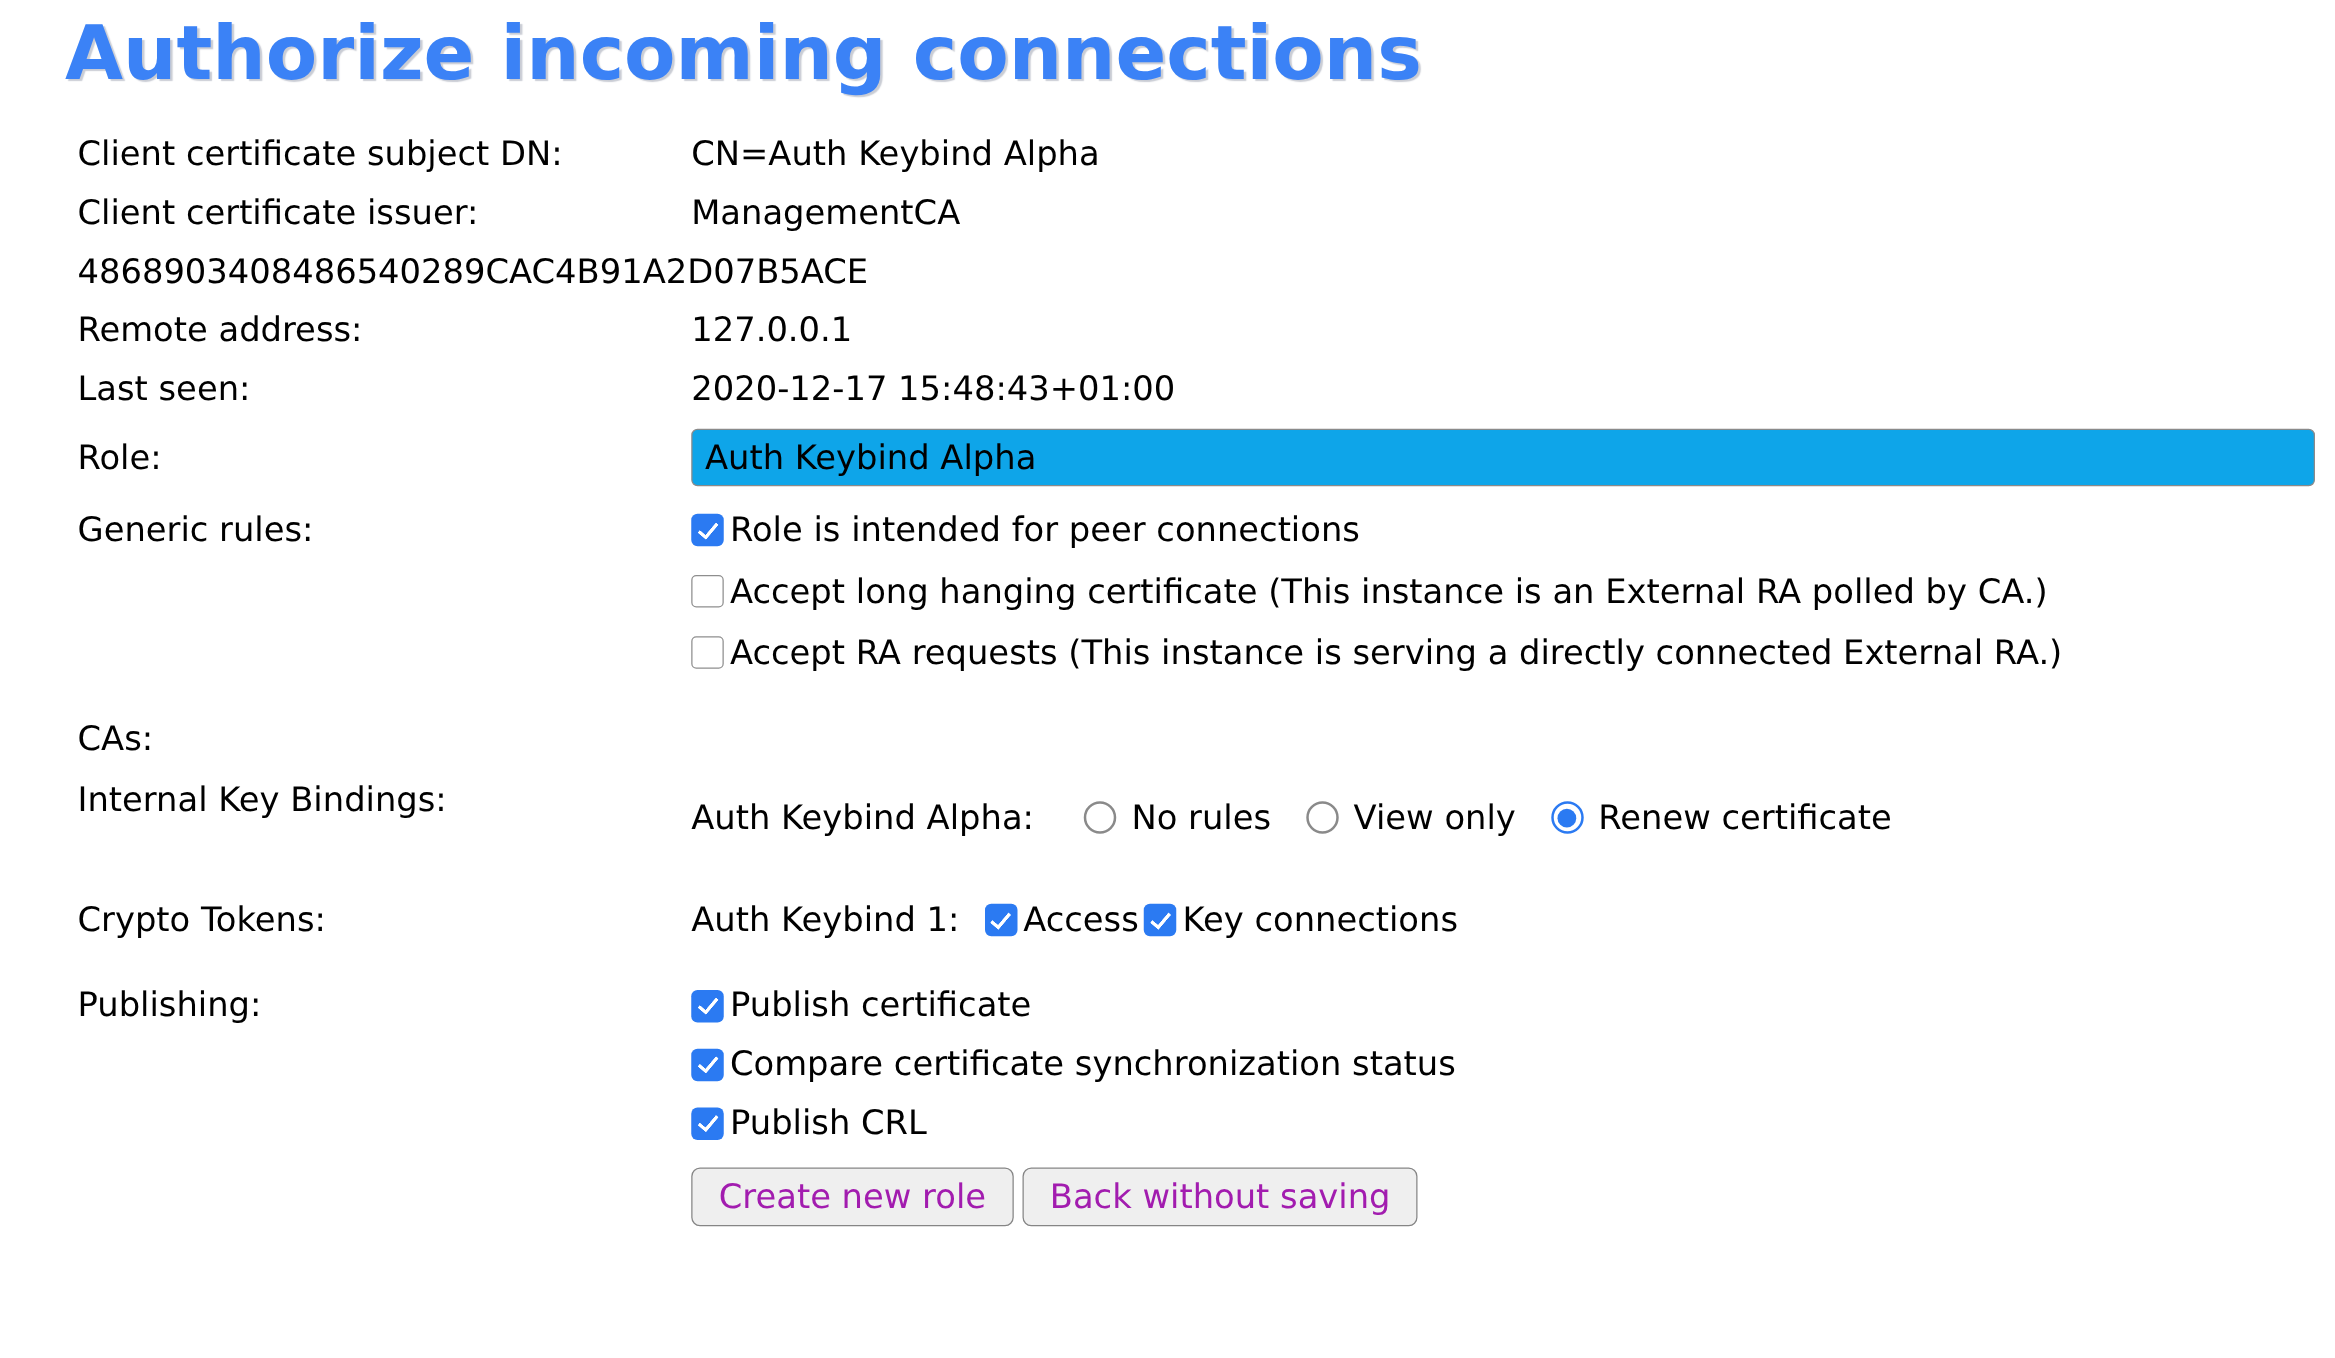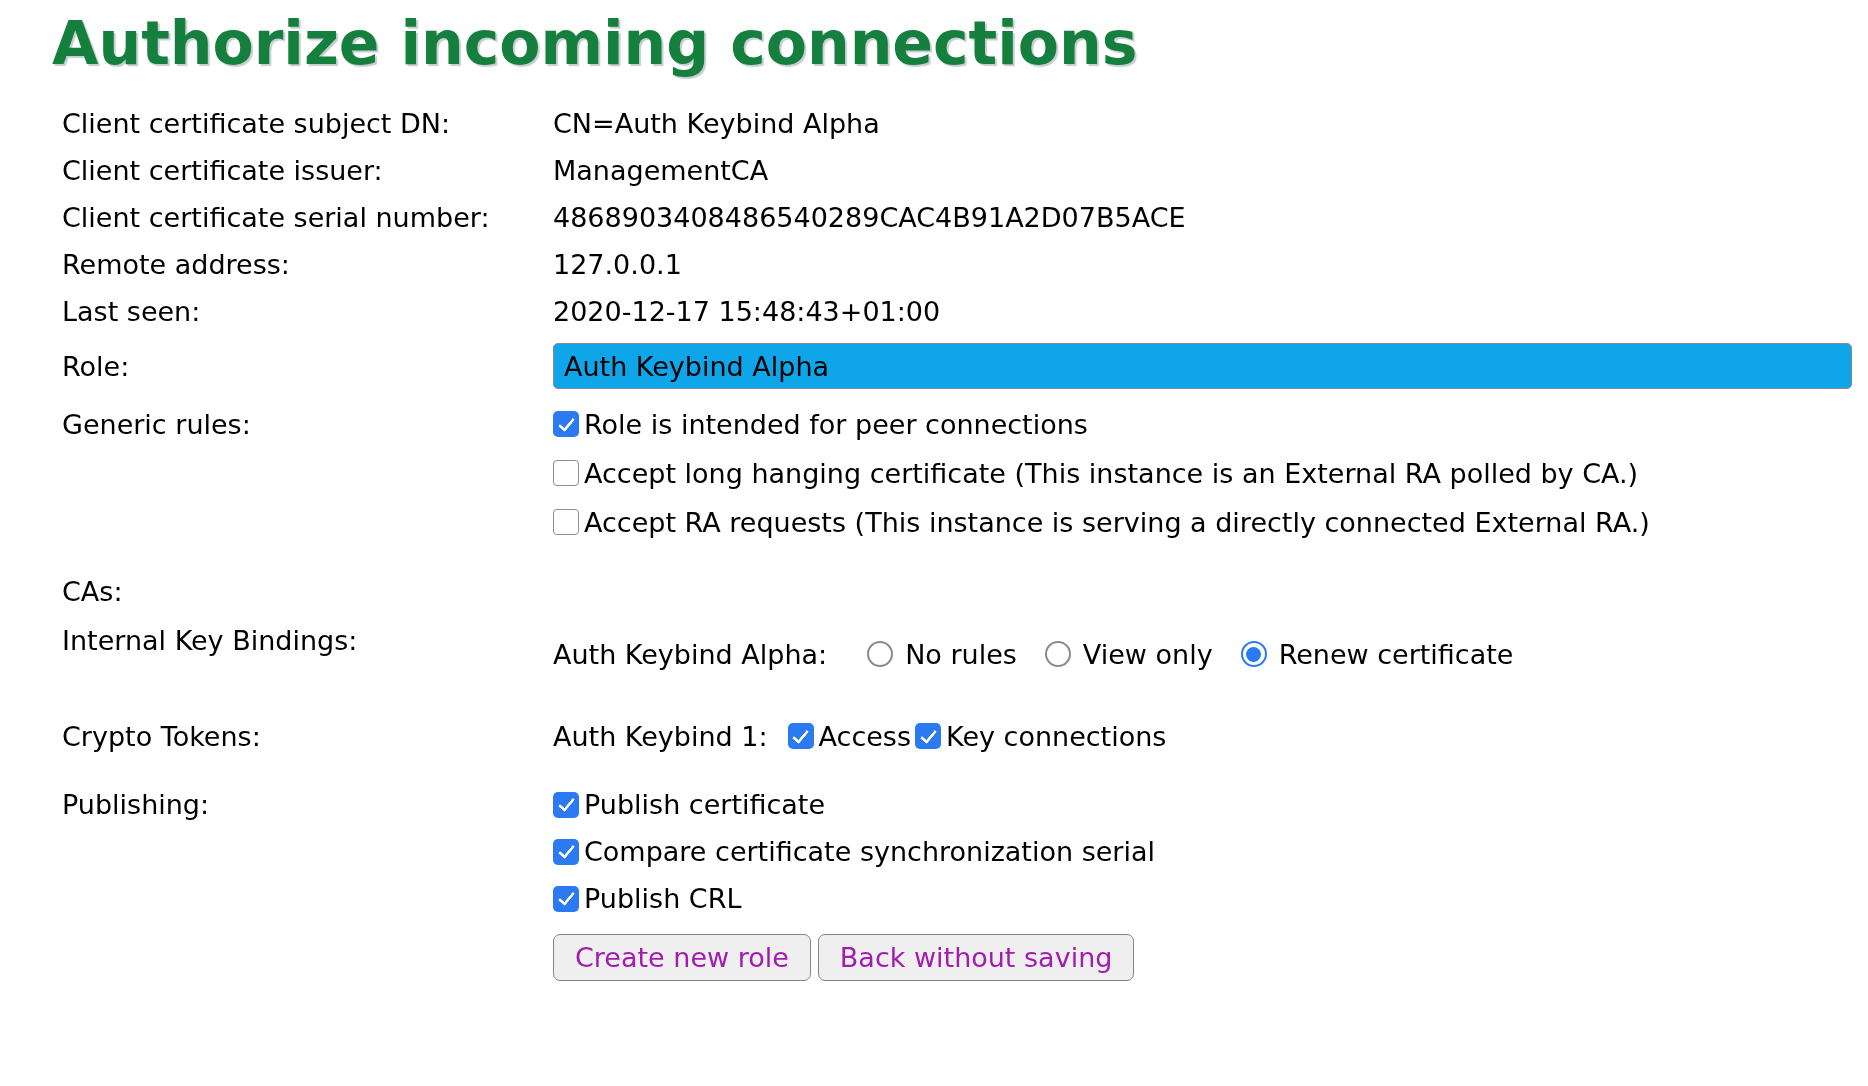--- a/index.html
+++ b/index.html
@@ -5,21 +5,21 @@
   html,body{margin:0;padding:0;background:#ffffff;}
   body{
     width:1868px;height:1086px;overflow:hidden;
     font-family:"DejaVu Sans","Liberation Sans",sans-serif;
     color:#000;font-size:27px;
   }
   .page{padding-left:52px;}
   h1.title{
     margin:10px 0 0 0;
     font-size:60px;line-height:66px;font-weight:bold;
-    color:#15803d;
+    color:#3b82f6;
     text-shadow:2px 2px 1px #c9ccd4;
     letter-spacing:0px;
   }
   .rows{margin-left:10px;margin-top:24px;}
   .row{display:grid;grid-template-columns:491px 1fr;align-items:start;}
   .lbl{line-height:27px;}
   .val{line-height:27px;}
   .r-detail{padding:10px 0;}
   .r-role{padding:8px 0;align-items:center;}
   .role-input{
@@ -83,21 +83,20 @@
       <div class="lbl">Client certificate subject DN:</div>
       <div class="val">CN=Auth Keybind Alpha</div>
     </div>
 
     <div class="row r-detail">
       <div class="lbl">Client certificate issuer:</div>
       <div class="val">ManagementCA</div>
     </div>
 
     <div class="row r-detail">
-      <div class="lbl">Client certificate serial number:</div>
       <div class="val">4868903408486540289CAC4B91A2D07B5ACE</div>
     </div>
 
     <div class="row r-detail">
       <div class="lbl">Remote address:</div>
       <div class="val">127.0.0.1</div>
     </div>
 
     <div class="row r-detail">
       <div class="lbl">Last seen:</div>
@@ -170,21 +169,21 @@
 
     <div class="row r-publishing">
       <div class="lbl">Publishing:</div>
       <div class="val">
         <div class="pub-line">
           <span class="cb on"></span>
           <span>Publish certificate</span>
         </div>
         <div class="pub-line">
           <span class="cb on"></span>
-          <span>Compare certificate synchronization serial</span>
+          <span>Compare certificate synchronization status</span>
         </div>
         <div class="pub-line">
           <span class="cb on"></span>
           <span>Publish CRL</span>
         </div>
       </div>
     </div>
 
     <div class="row r-buttons">
       <div class="lbl"></div>

